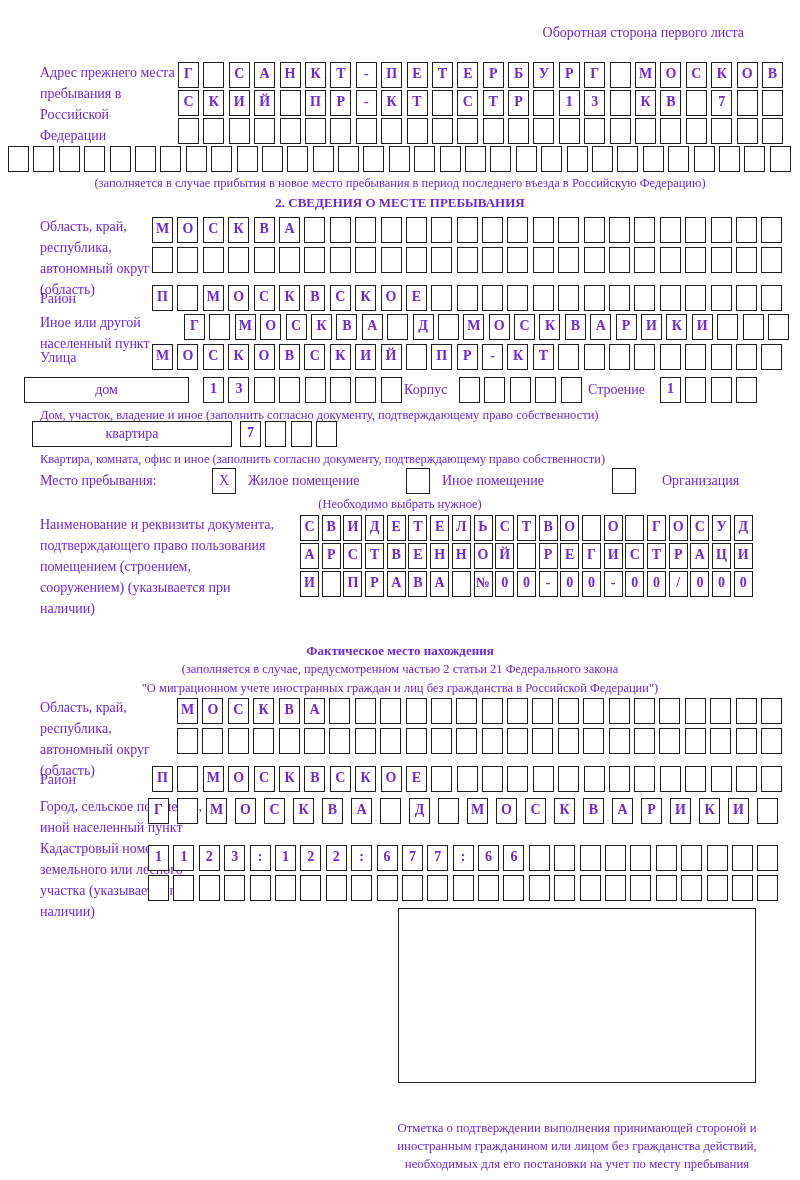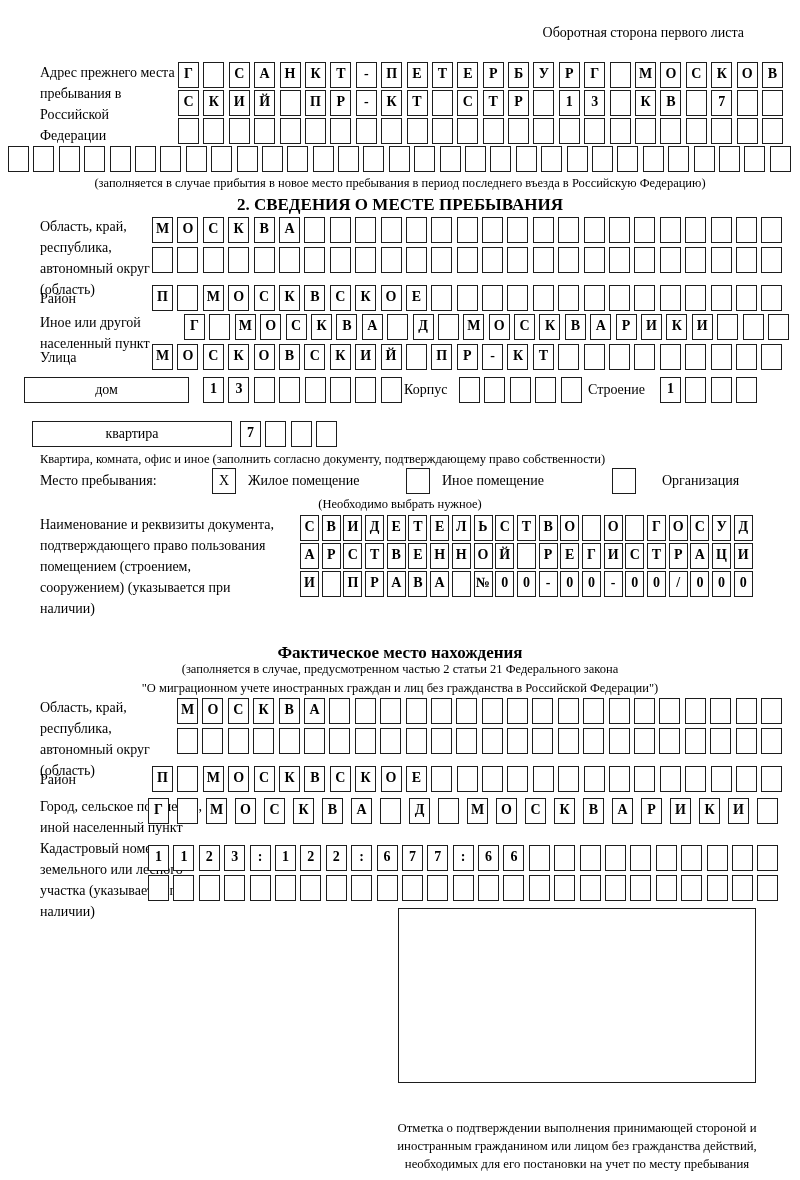--- a/index.html
+++ b/index.html
@@ -1,22 +1,22 @@
 <!DOCTYPE html>
 <html><head>
 <meta charset="utf-8">
 <style>
   html,body{margin:0;padding:0;background:#fff;}
   .page{position:relative;width:800px;height:1180px;background:#fff;overflow:hidden;
-        font-family:"Liberation Serif","DejaVu Serif",serif;color:#000000;}
+        font-family:"Liberation Serif","DejaVu Serif",serif;color:#6d28d9;}
   .abs{position:absolute;}
   .lbl{font-size:14px;line-height:21px;}
   .note{font-size:12.5px;line-height:17px;}
   .center{left:0;width:800px;text-align:center;}
-  .heading{font-weight:bold;font-size:17px;}
+  .heading{font-weight:bold;font-size:13px;}
   .cellrow{position:absolute;white-space:nowrap;font-weight:bold;}
   .cell{display:inline-block;box-sizing:border-box;width:21px;height:26px;border:1.7px solid #1d1d1d;
         margin-right:4.4px;text-align:center;font-size:14px;line-height:22px;vertical-align:top;background:#fff;}
   .tight .cell{width:19px;margin-right:2.7px;}
   .widegap .cell{margin-right:8px;}
   .widebox{position:absolute;box-sizing:border-box;height:26px;border:1.7px solid #1d1d1d;
            text-align:center;font-size:14px;line-height:23px;background:#fff;}
   .chkbox{position:absolute;box-sizing:border-box;width:24px;height:26px;border:1.7px solid #1d1d1d;
           text-align:center;font-size:14px;line-height:23px;background:#fff;}
   .stampbox{position:absolute;box-sizing:border-box;border:1.7px solid #1d1d1d;background:#fff;}
@@ -49,20 +49,21 @@
 
   <div class="abs lbl" style="top:347px;left:40px;">Улица</div>
   <div class="cellrow" style="top:344px;left:152px;"><span class="cell">М</span><span class="cell">О</span><span class="cell">С</span><span class="cell">К</span><span class="cell">О</span><span class="cell">В</span><span class="cell">С</span><span class="cell">К</span><span class="cell">И</span><span class="cell">Й</span><span class="cell"></span><span class="cell">П</span><span class="cell">Р</span><span class="cell">-</span><span class="cell">К</span><span class="cell">Т</span><span class="cell"></span><span class="cell"></span><span class="cell"></span><span class="cell"></span><span class="cell"></span><span class="cell"></span><span class="cell"></span><span class="cell"></span><span class="cell"></span></div>
 
   <div class="widebox" style="top:377px;left:24px;width:165px;">дом</div>
   <div class="cellrow" style="top:377px;left:203px;"><span class="cell">1</span><span class="cell">3</span><span class="cell"></span><span class="cell"></span><span class="cell"></span><span class="cell"></span><span class="cell"></span><span class="cell"></span></div>
   <div class="abs lbl" style="top:379px;left:404px;">Корпус</div>
   <div class="cellrow" style="top:377px;left:459px;"><span class="cell"></span><span class="cell"></span><span class="cell"></span><span class="cell"></span><span class="cell"></span></div>
   <div class="abs lbl" style="top:379px;left:588px;">Строение</div>
   <div class="cellrow" style="top:377px;left:660px;"><span class="cell">1</span><span class="cell"></span><span class="cell"></span><span class="cell"></span></div>
+  <div class="abs note" style="top:407px;left:40px;">Дом, участок, владение и иное (заполнить согласно документу, подтверждающему право собственности)</div>
 
   <div class="widebox" style="top:421px;left:32px;width:200px;">квартира</div>
   <div class="cellrow" style="top:421px;left:240px;"><span class="cell">7</span><span class="cell"></span><span class="cell"></span><span class="cell"></span></div>
   <div class="abs note" style="top:451px;left:40px;">Квартира, комната, офис и иное (заполнить согласно документу, подтверждающему право собственности)</div>
 
   <div class="abs lbl" style="top:470px;left:40px;">Место пребывания:</div>
   <div class="chkbox" style="top:468px;left:212px;">X</div>
   <div class="abs lbl" style="top:470px;left:248px;">Жилое помещение</div>
   <div class="chkbox" style="top:468px;left:406px;"></div>
   <div class="abs lbl" style="top:470px;left:442px;">Иное помещение</div>

